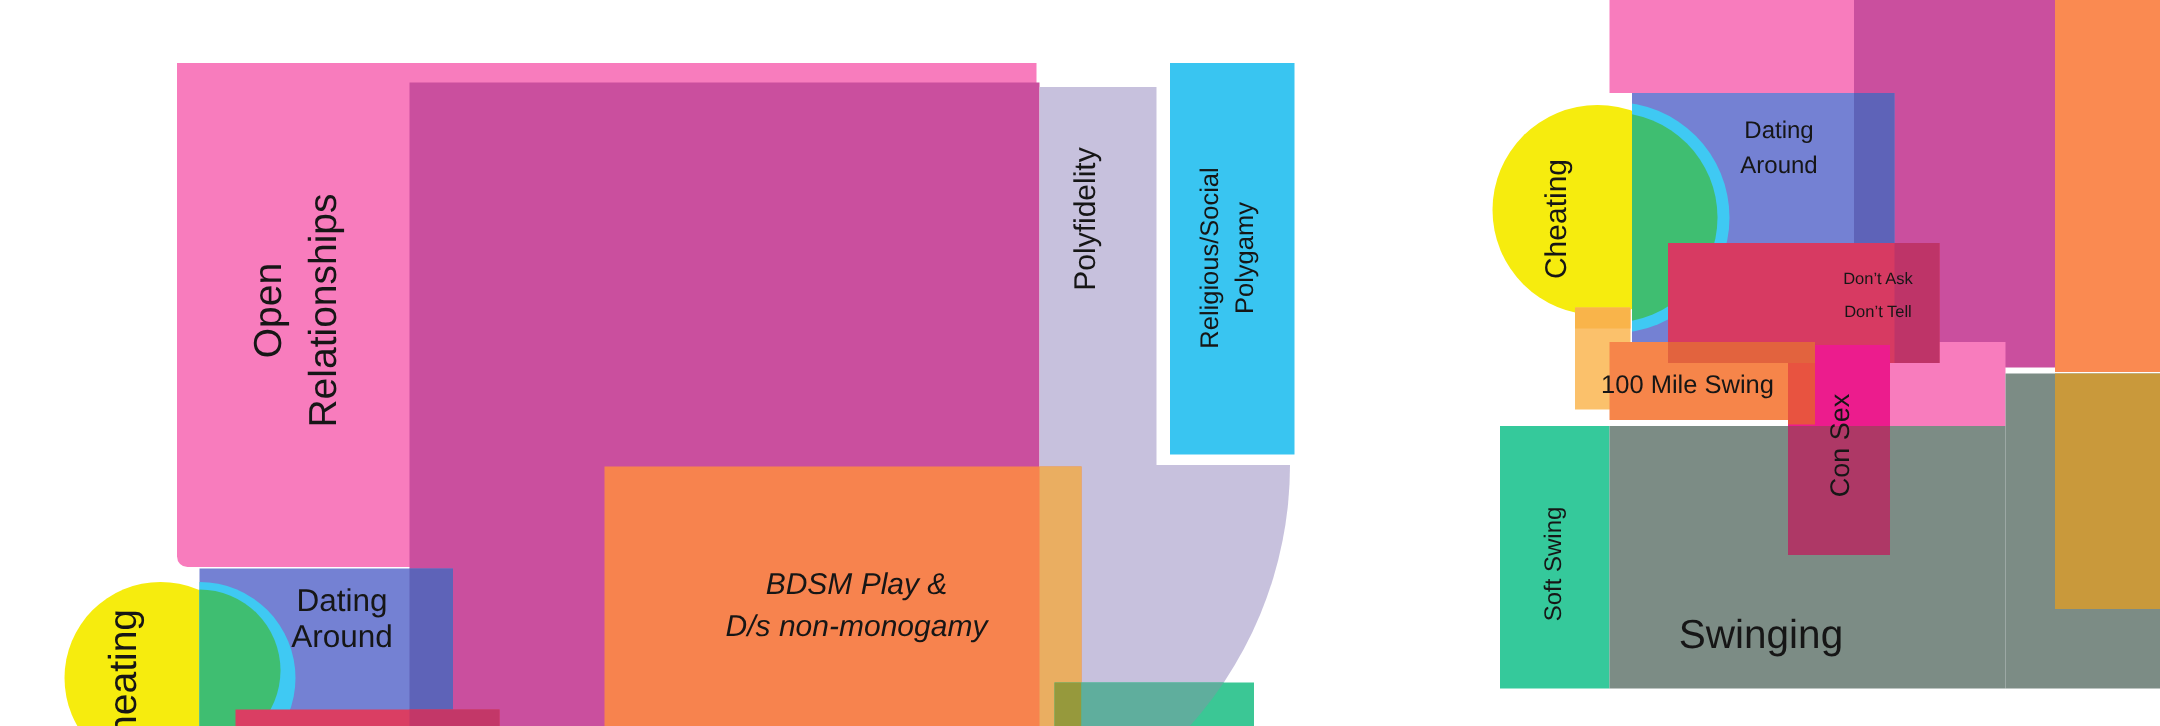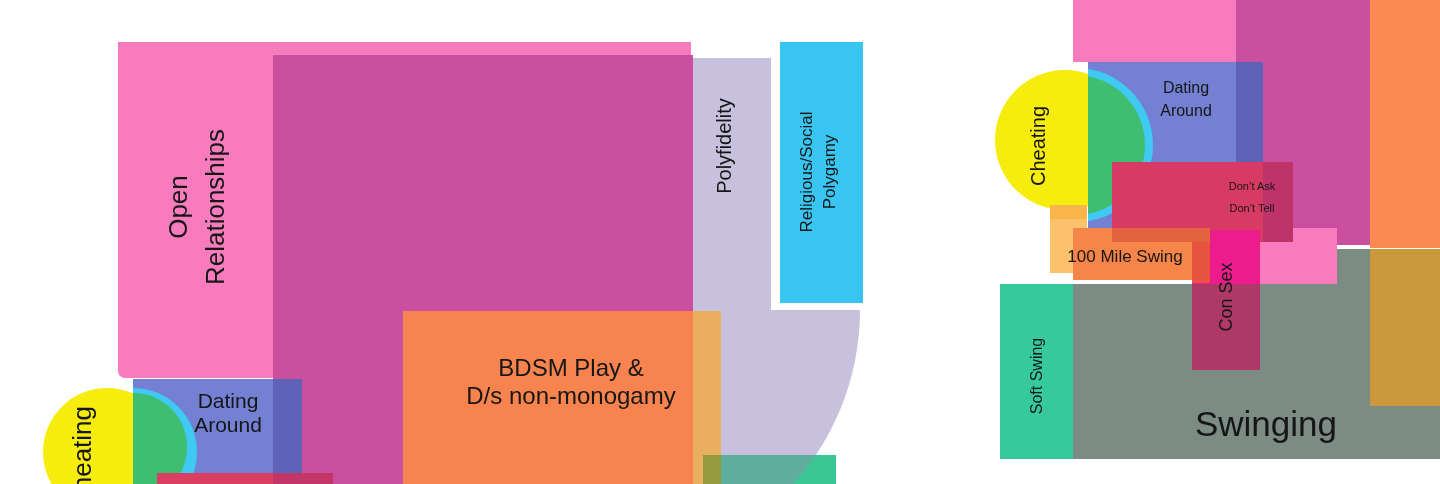--- a/index.html
+++ b/index.html
@@ -66,21 +66,21 @@
 
   <div class="lbl rot" style="left:197px;top:207px;font-size:26px;line-height:37px;">Open
 Relationships</div>
 
 
   <div class="lbl rot" style="left:725px;top:146px;font-size:20px;">Polyfidelity</div>
 
   <div class="lbl rot" style="left:818px;top:172px;font-size:17px;line-height:23px;">Religious/Social
 Polygamy</div>
 
-  <div class="lbl" style="left:571px;top:382px;font-size:24px;line-height:28px;">BDSM Play &amp;
+  <div class="lbl" style="left:571px;top:404px;font-size:20px;line-height:28px;font-style:italic;">BDSM Play &amp;
 D/s non-monogamy</div>
 
   <div class="lbl" style="left:228px;top:413px;font-size:21px;line-height:24px;">Dating
 Around</div>
 
   <div class="lbl rot" style="left:82px;top:458px;font-size:26px;">Cheating</div>
 
   <div class="shape" style="left: 1073px; top: 0px; width: 163px; height: 62px; background: rgb(248, 124, 189);"></div>
 
   <div class="shape" style="left: 1236px; top: 0px; width: 134px; height: 245px; background: rgb(202, 79, 158);"></div>
@@ -133,15 +133,15 @@
 
   <div class="lbl" style="left:1207px;top:197px;font-size:11px;line-height:22px;margin-left:45px;">Don’t Ask
 Don’t Tell</div>
 
   <div class="lbl" style="left:1125px;top:257px;font-size:17px;">100 Mile Swing</div>
 
   <div class="lbl rot" style="left:1227px;top:297px;font-size:18px;">Con Sex</div>
 
   <div class="lbl rot" style="left:1037px;top:376px;font-size:16px;">Soft Swing</div>
 
-  <div class="lbl" style="left:1266px;top:424px;font-size:35px;text-align:right;">Swinging</div>
+  <div class="lbl" style="left:1174px;top:424px;font-size:27px;text-align:right;">Swinging</div>
 
 </div>
 
 </body></html>

